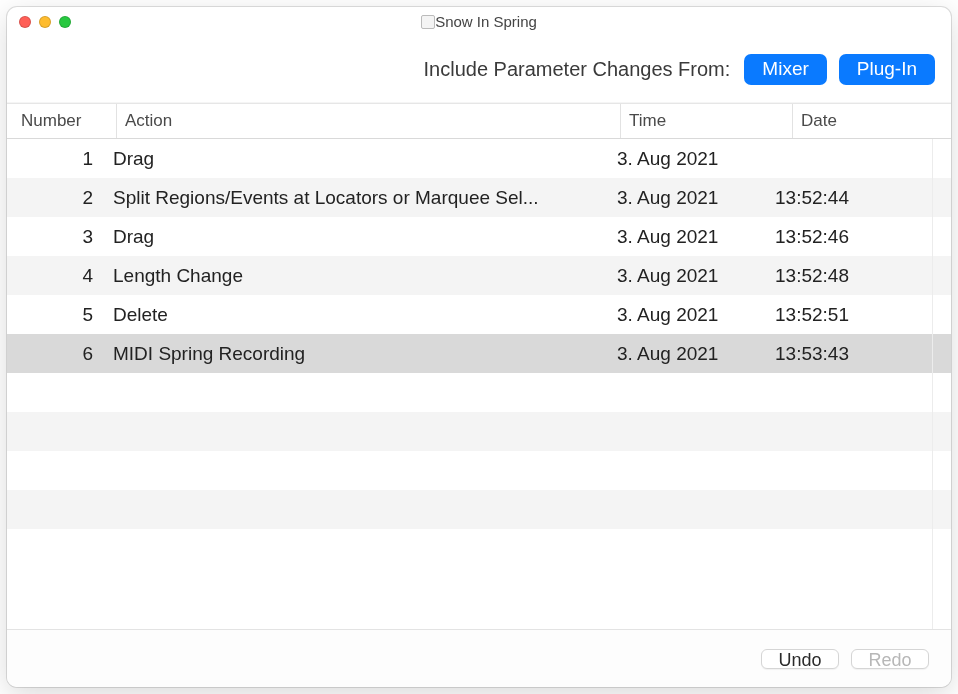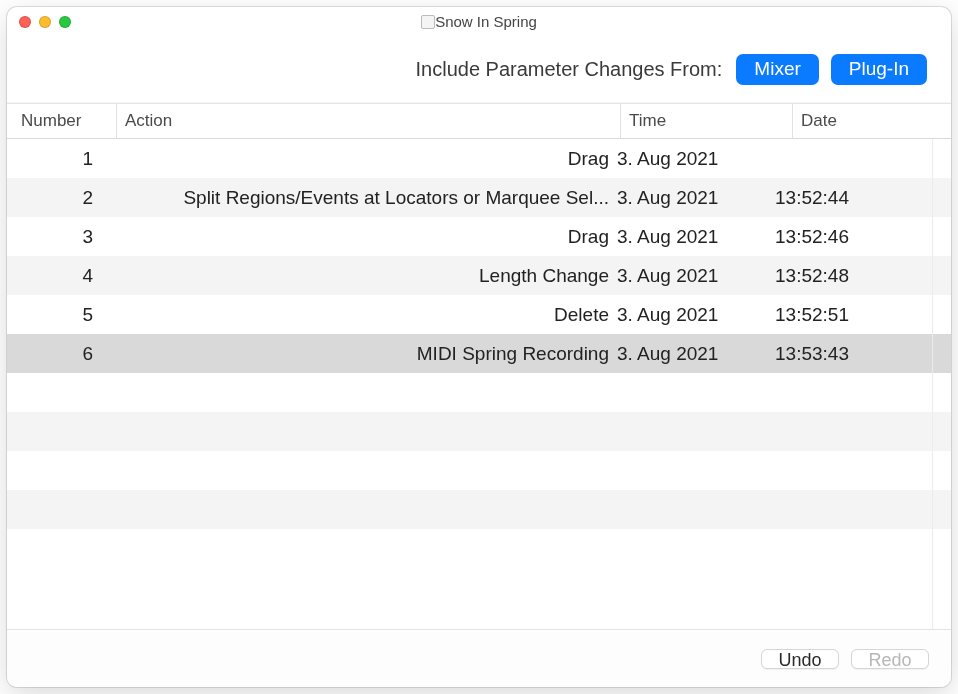--- a/index.html
+++ b/index.html
@@ -57,21 +57,21 @@
     }
     .title-text {
       font-size: 15px;
       color: #444;
     }
     .toolbar {
       height: 66px;
       display: flex;
       align-items: center;
       justify-content: flex-end;
-      padding: 0 24px 0 0;
+      padding: 0 16px 0 0;
       gap: 12px;
       border-bottom: 1px solid rgba(0,0,0,0.04);
     }
     .toolbar-label {
       font-size: 20px;
       color: #3a3a3a;
       margin-right: 2px;
     }
     .pill-btn {
       background: #0a7aff;
@@ -124,21 +124,20 @@
       width: 98px;
       text-align: right;
       padding-right: 12px;
     }
     .cell-action {
       width: 504px;
       padding-left: 8px;
       white-space: nowrap;
       overflow: hidden;
       text-overflow: ellipsis;
-      text-align: right;
     }
     .cell-date {
       width: 158px;
       padding-left: 8px;
     }
     .cell-time {
       flex: 1;
       padding-left: 8px;
     }
     .footer {

